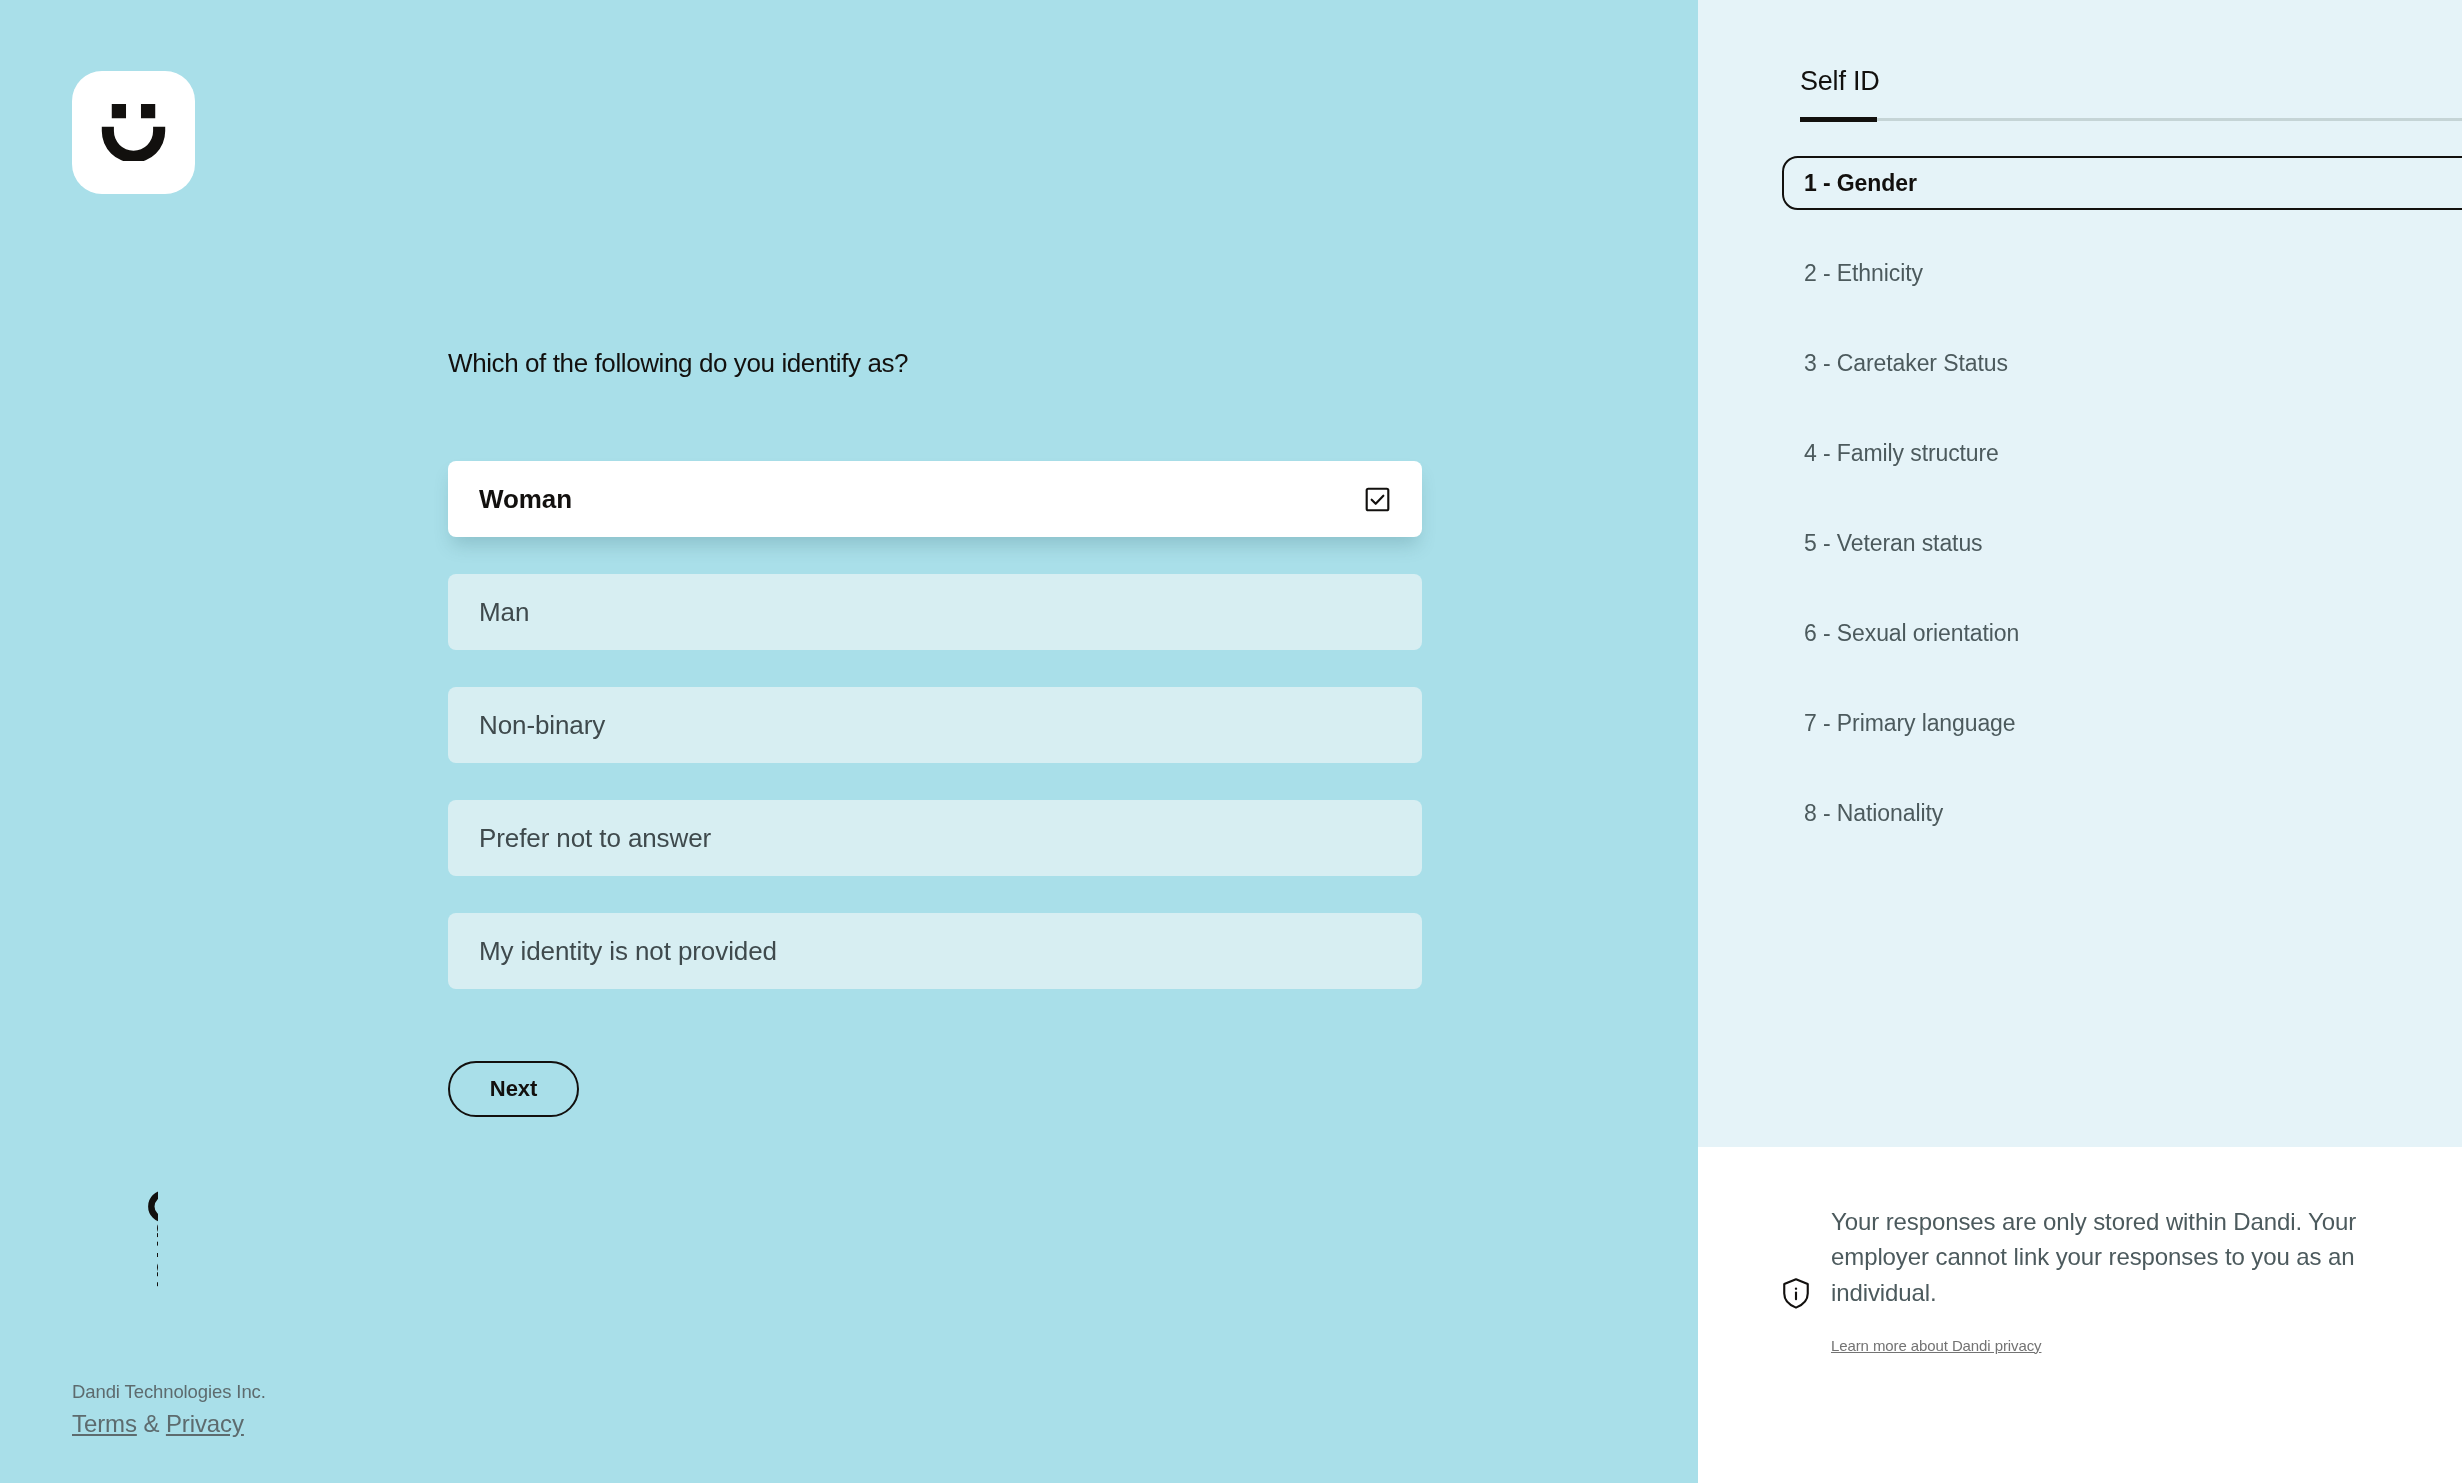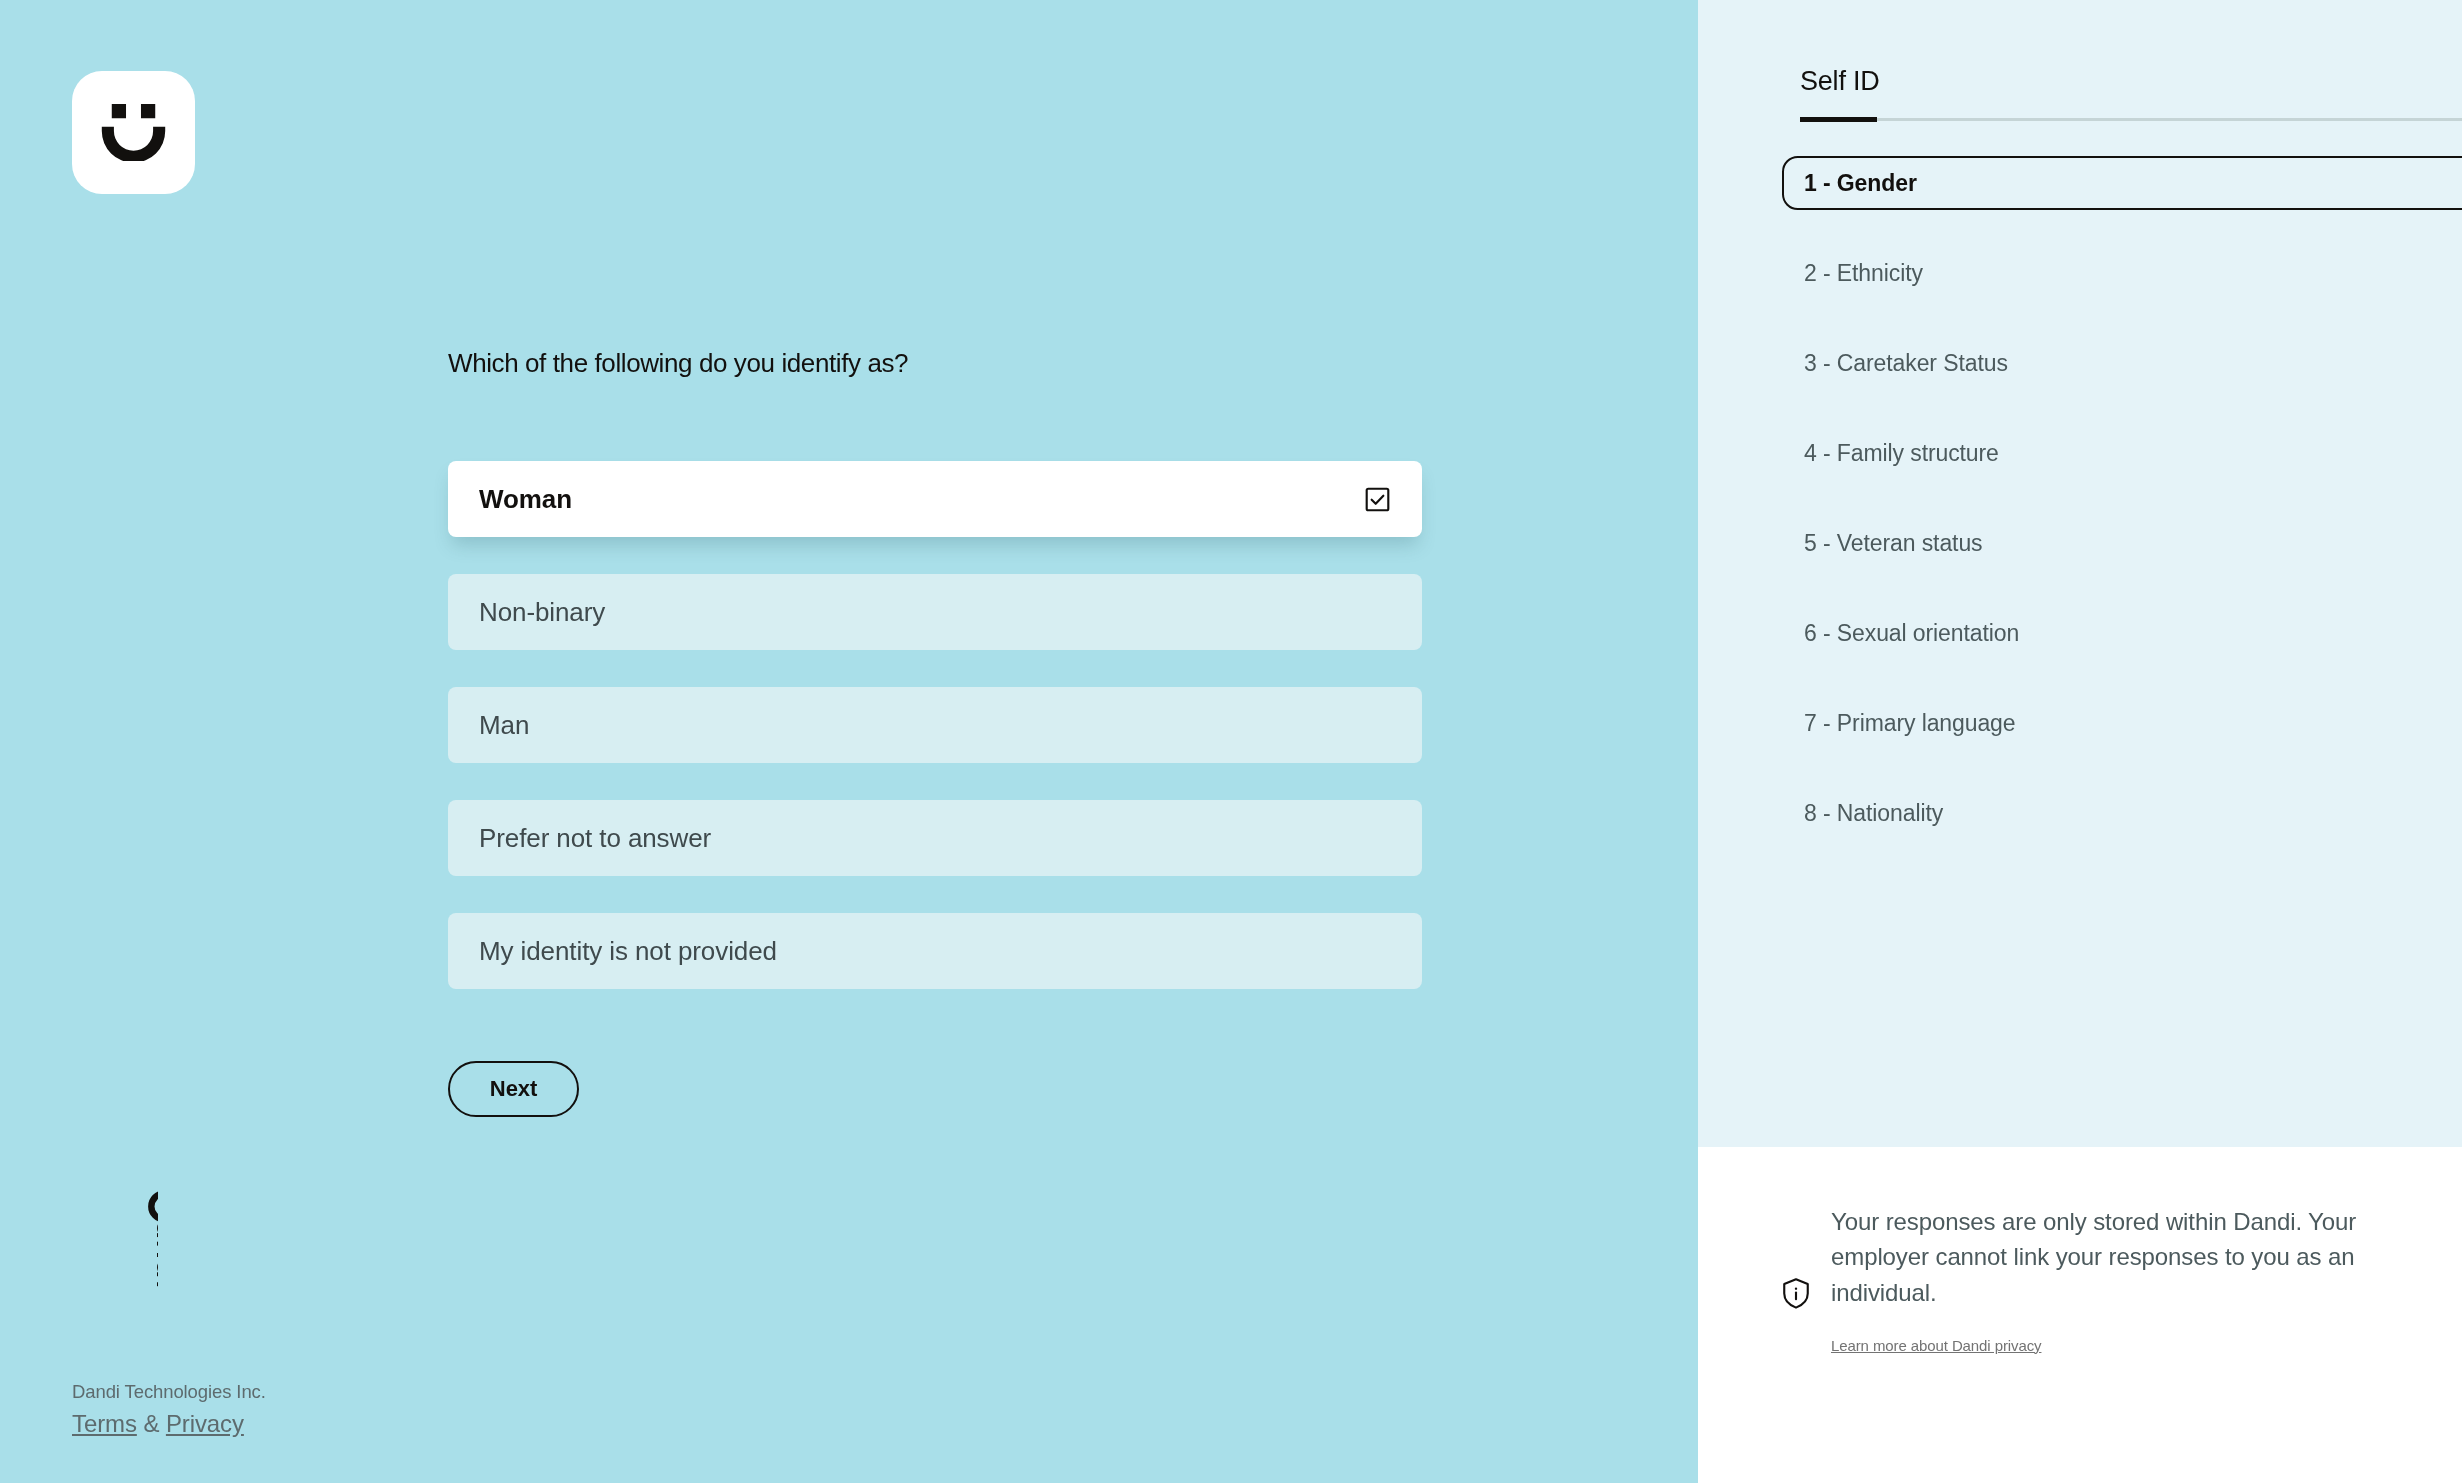--- a/index.html
+++ b/index.html
@@ -297,25 +297,25 @@
 
       <div class="option selected">
         <span class="opt-label">Woman</span>
         <svg class="check-icon" viewBox="0 0 24 24" fill="none" stroke="#12100e" stroke-width="1.9">
           <rect x="2.4" y="2.4" width="19.2" height="19.2" rx="1.4"></rect>
           <path d="M6.8 12.2 L10.4 15.8 L17.2 8.6" stroke-linecap="round" stroke-linejoin="round"></path>
         </svg>
       </div>
 
       <div class="option">
+        <span class="opt-label">Man</span>
+      </div>
+
+      <div class="option">
         <span class="opt-label">Non-binary</span>
-      </div>
-
-      <div class="option">
-        <span class="opt-label">Man</span>
       </div>
 
       <div class="option">
         <span class="opt-label">Prefer not to answer</span>
       </div>
 
       <div class="option">
         <span class="opt-label">My identity is not provided</span>
       </div>
 

